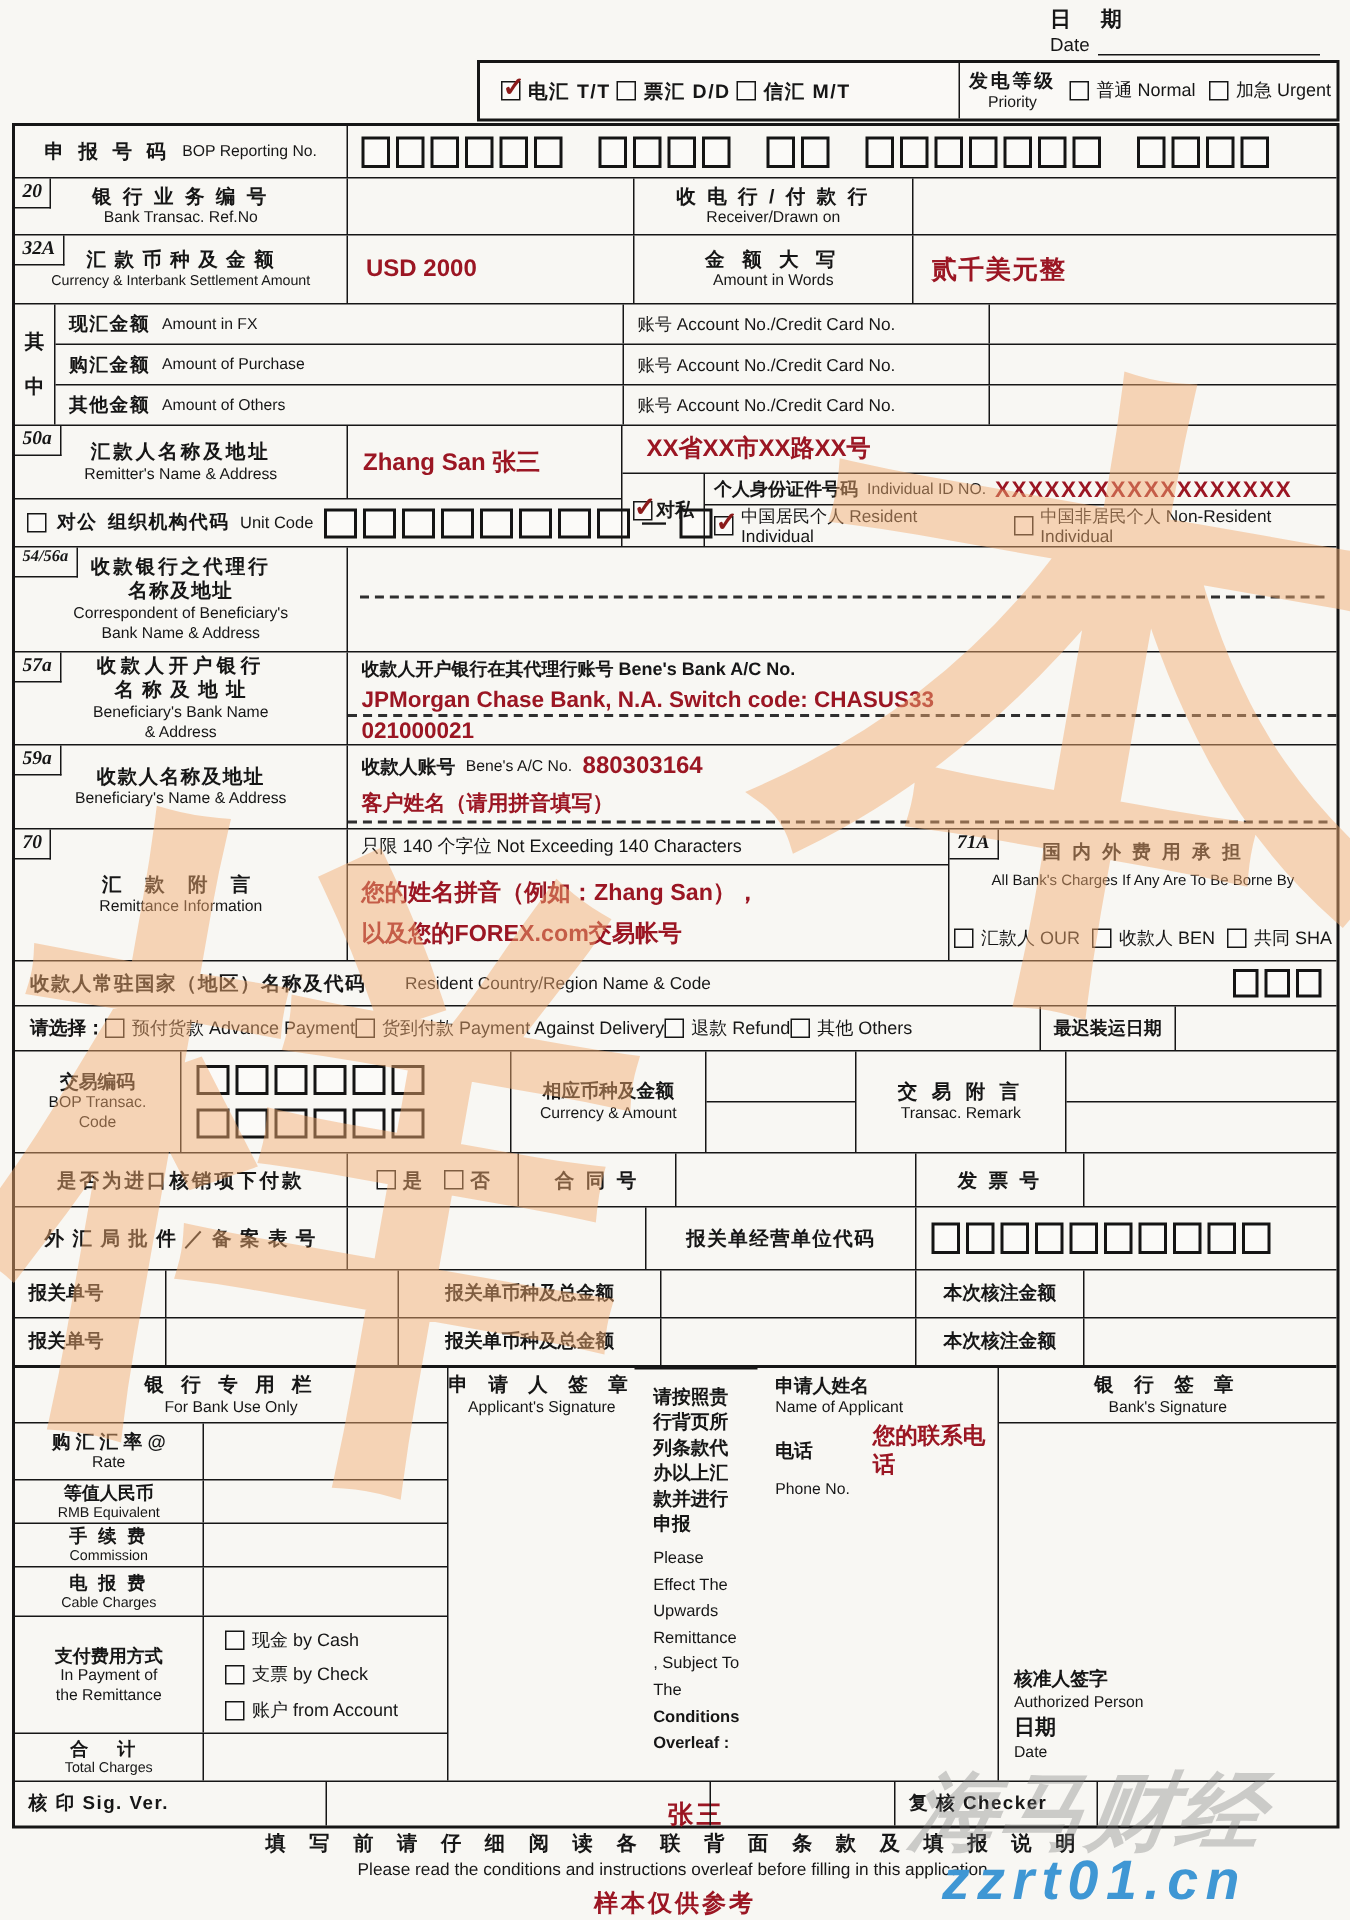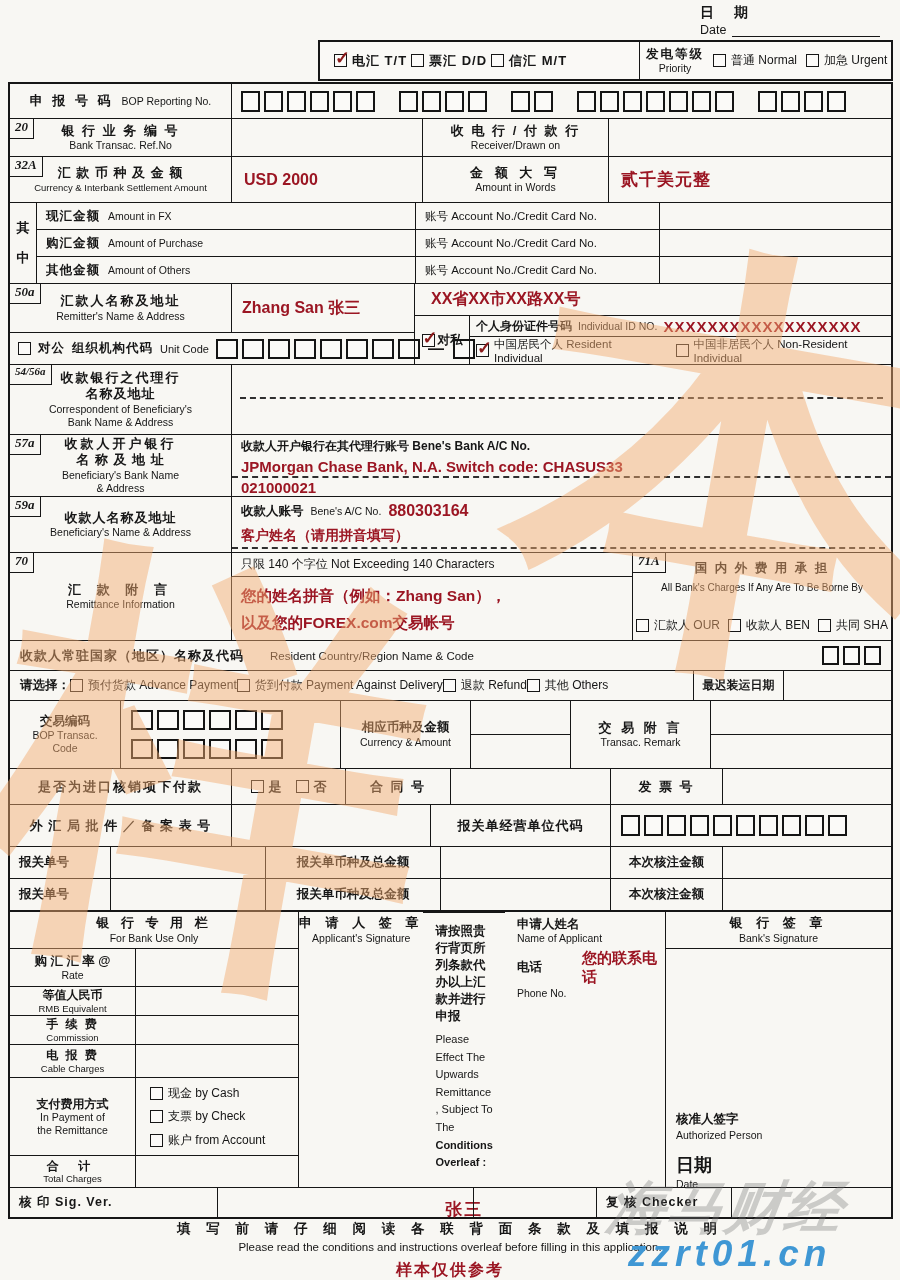--- a/index.html
+++ b/index.html
@@ -622,21 +622,21 @@
 
     <div class="fc grow" style="display:flex;flex-direction:column">
       <div class="lbl2" style="height:36px">
         <span class="cn" style="letter-spacing:5px">银  行  签  章</span>
         <span class="en">Bank's Signature</span>
       </div>
       <div class="grow" style="border-top:1.5px solid #161616"></div>
       <div style="height:80px;padding:4px 0 0 10px;line-height:1.35">
         <div class="cn" style="font-size:12.5px;letter-spacing:0">核准人签字</div>
         <div class="en">Authorized Person</div>
-        <div class="cn" style="font-size:18px;letter-spacing:0;margin-top:11px">日期</div>
+        <div class="cn" style="font-size:14px;letter-spacing:0;margin-top:0">日期</div>
         <div class="en">Date</div>
       </div>
     </div>
   </div>
 
   <div class="fr" style="height:30px">
     <div class="fc vmid padl" style="width:207px">
         <span class="cn" style="font-size:12.5px;letter-spacing:1px">核 印  Sig. Ver.</span>
       </div>
     <div class="fc" style="width:256px"></div>

